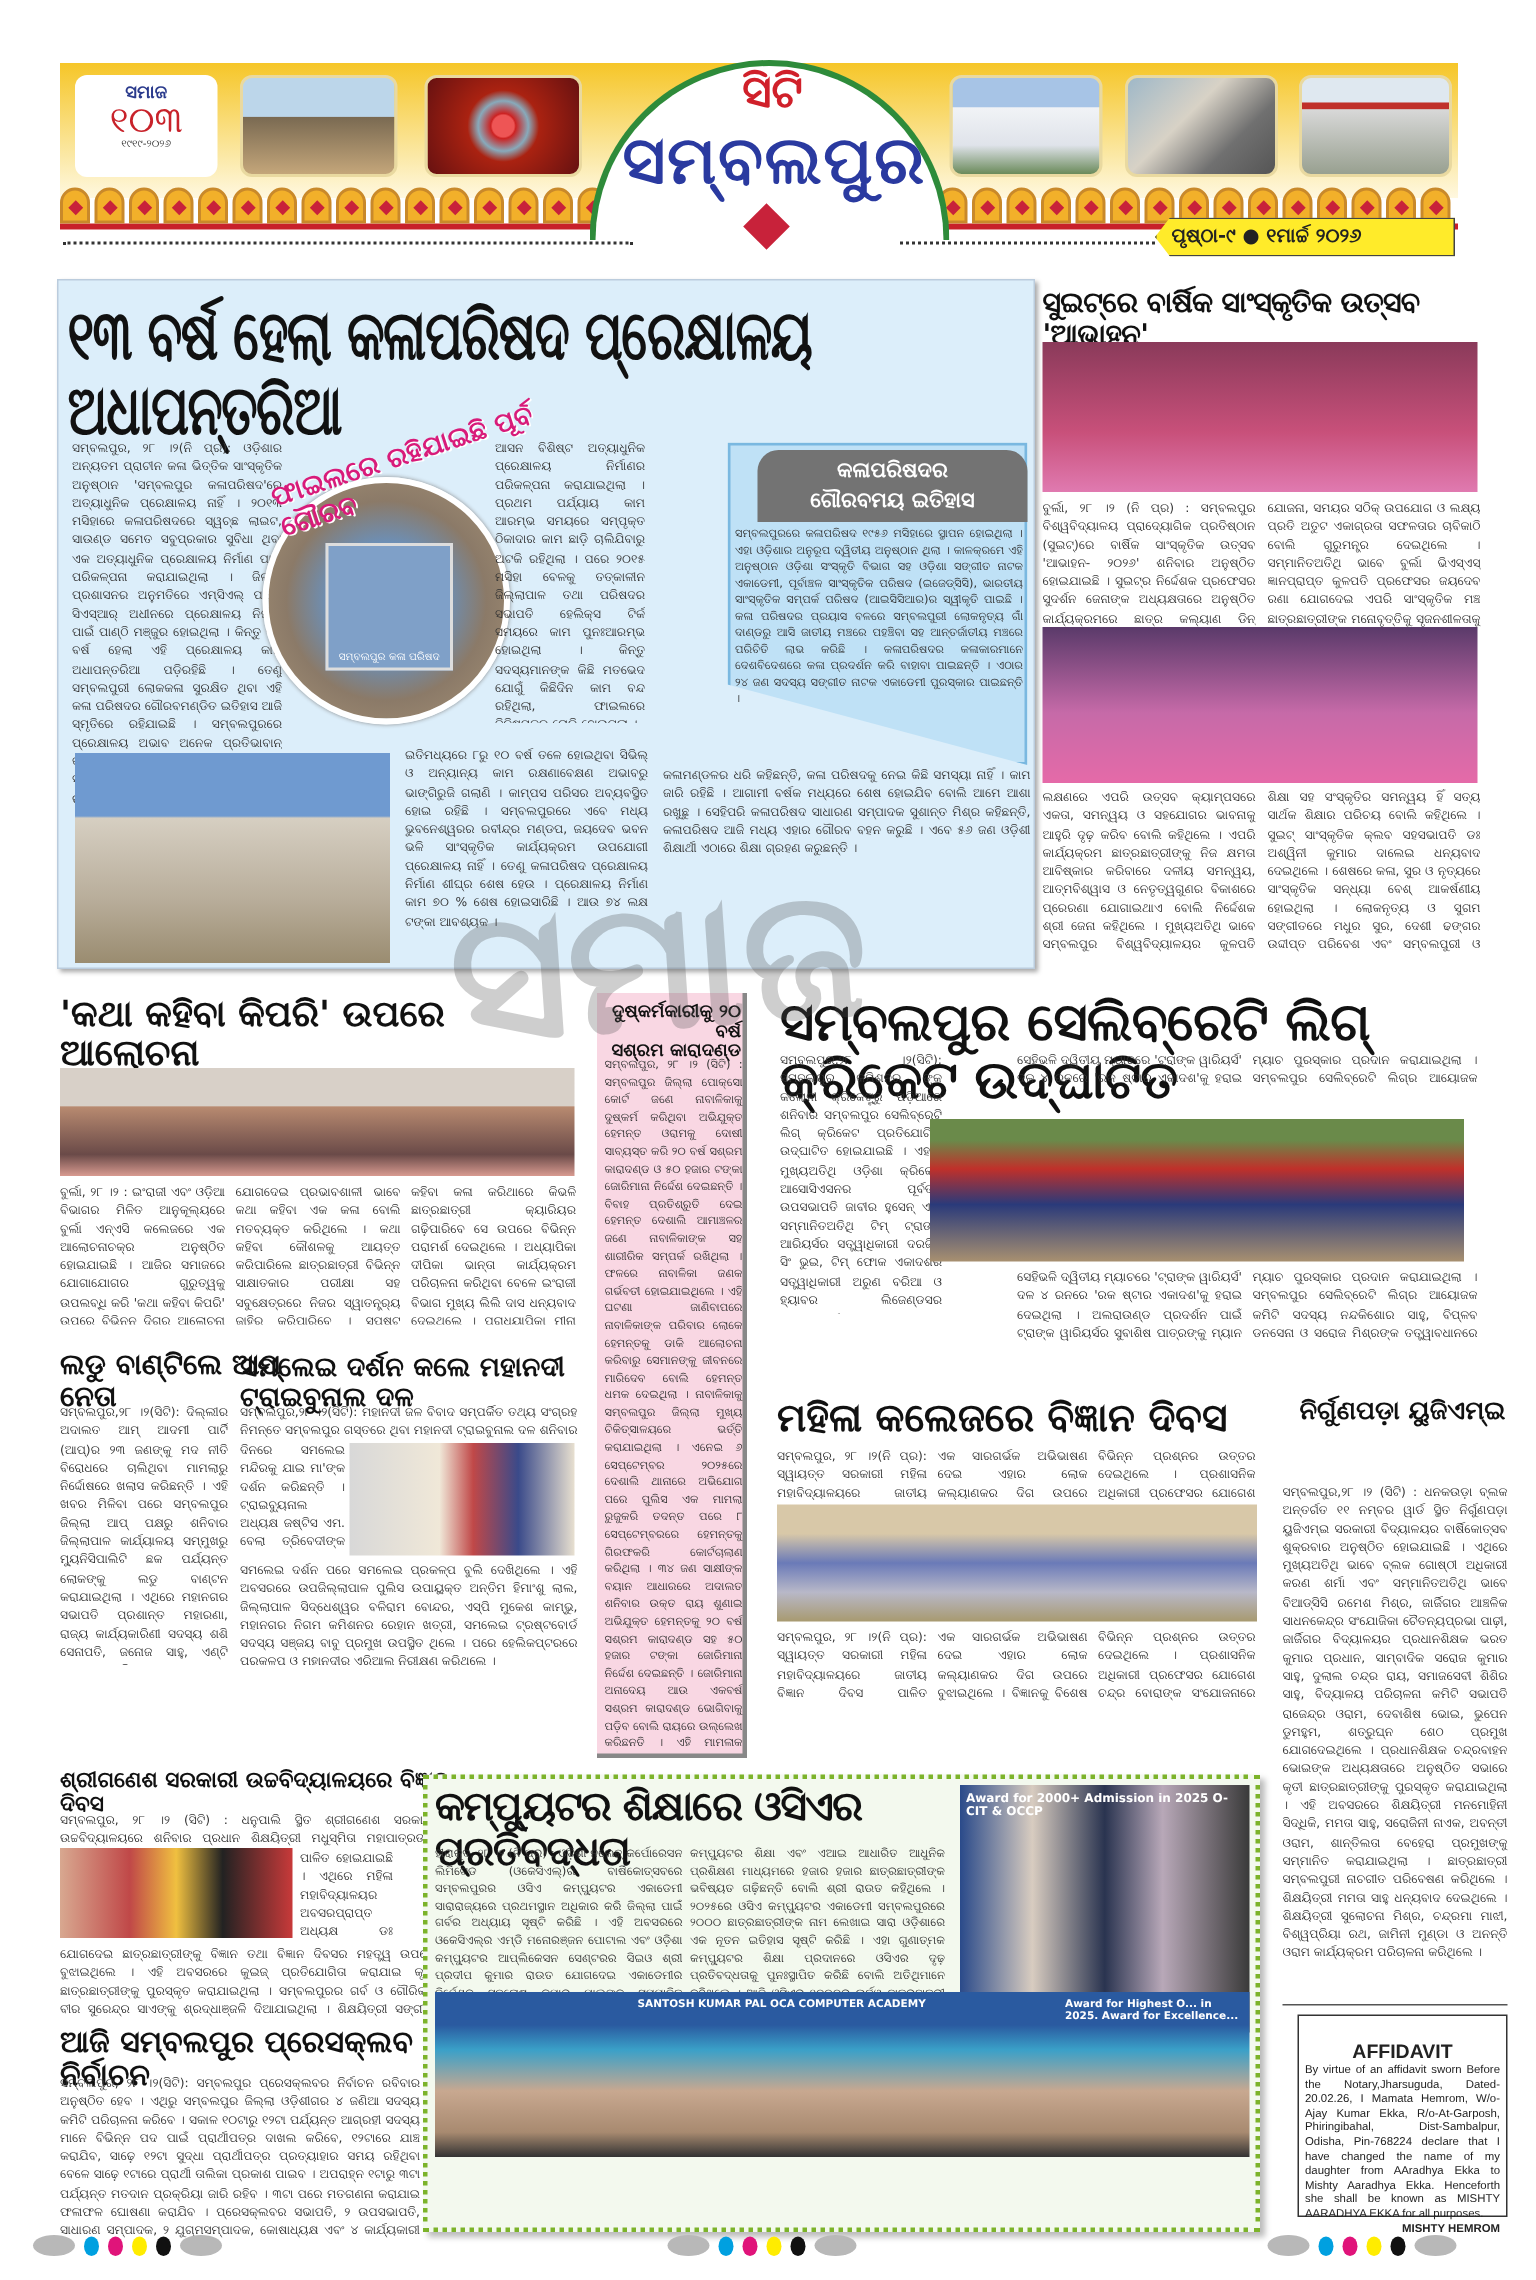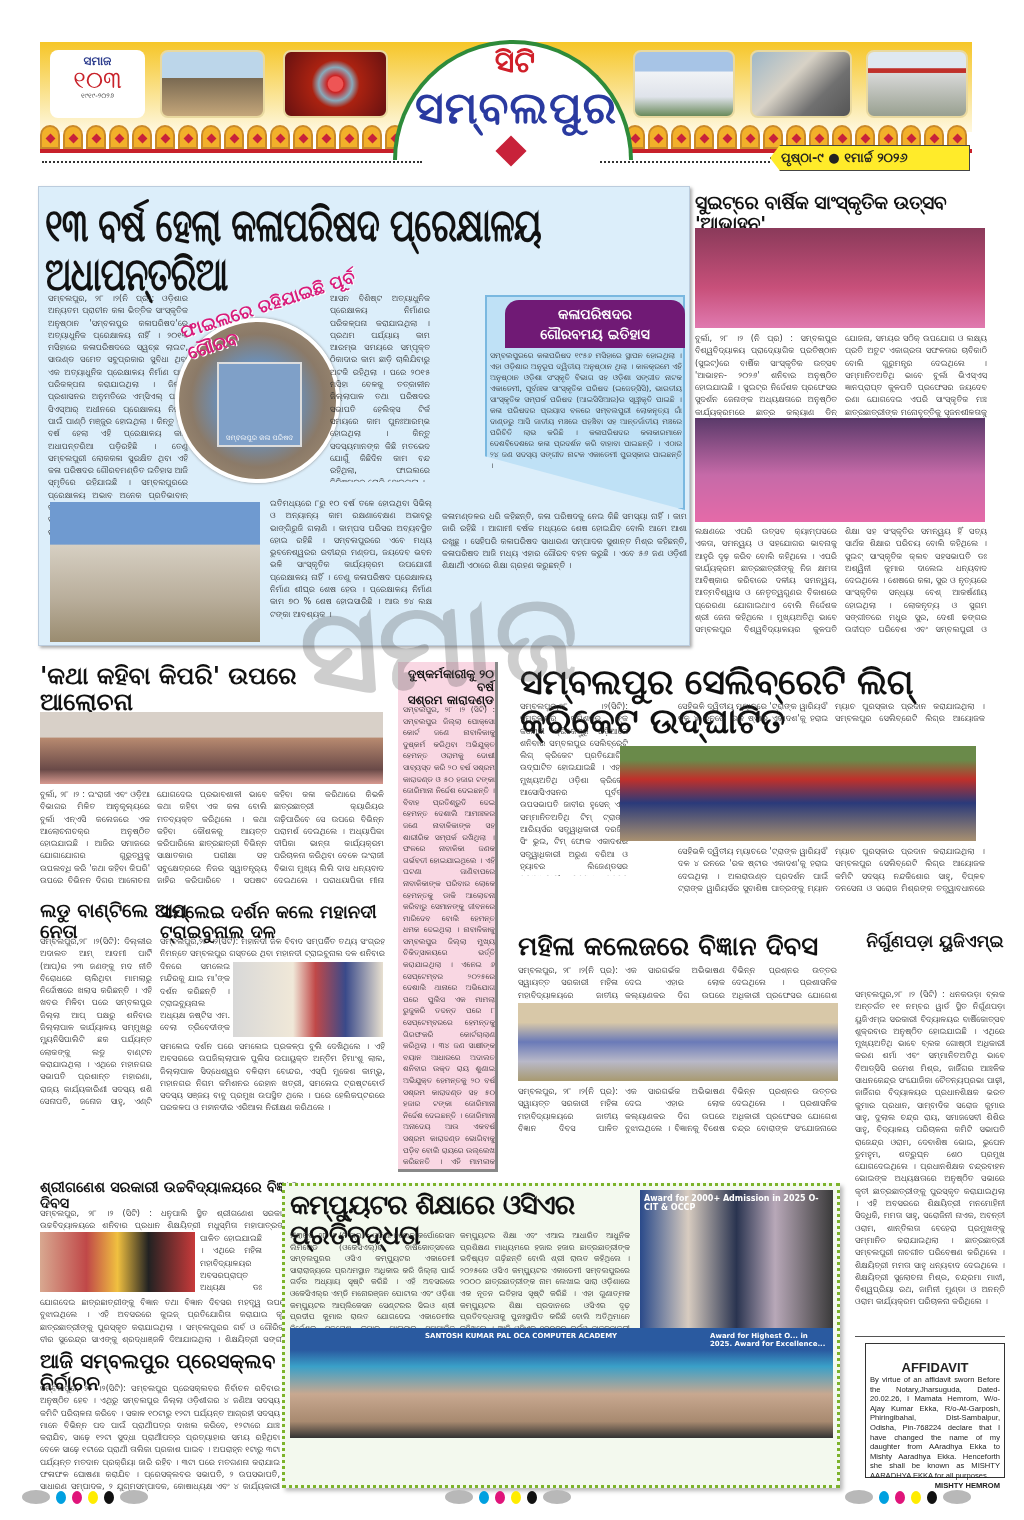--- a/index.html
+++ b/index.html
@@ -104,21 +104,21 @@
 <div class="abs" style="left:175px;top:318px;width:165px;height:165px;border-radius:50%;background:radial-gradient(circle,#6d8fb5 35%,#8b7a68 60%,#a89478);border:4px solid #fff;box-shadow:0 0 3px #888">
   <div style="position:absolute;left:38px;top:40px;width:85px;height:85px;background:#7fa0c8;border:2px solid #ddd;font-size:7px;color:#fff;text-align:center;padding-top:70px">ସମ୍ବଲପୁର କଳା ପରିଷଦ</div>
 </div>
 <div class="abs" style="left:180px;top:292px;width:190px;color:#d81b7a;font-size:18px;font-weight:bold;transform:rotate(-18deg);text-shadow:1px 1px 0 #fff">ଫାଇଲରେ ରହିଯାଇଛି ପୂର୍ବ ଗୌରବ</div>
 <div class="abs body" style="left:330px;top:292px;width:100px;height:190px;overflow:hidden">ଆସନ ବିଶିଷ୍ଟ ଅତ୍ୟାଧୁନିକ ପ୍ରେକ୍ଷାଳୟ ନିର୍ମାଣର ପରିକଳ୍ପନା କରାଯାଇଥିଲା । ପ୍ରଥମ ପର୍ଯ୍ୟାୟ କାମ ଆରମ୍ଭ ସମୟରେ ସମ୍ପୃକ୍ତ ଠିକାଦାର କାମ ଛାଡ଼ି ଚାଲିଯିବାରୁ ଅଟକି ରହିଥିଲା । ପରେ ୨୦୧୫ ମସିହା ବେଳକୁ ତତ୍କାଳୀନ ଜିଲ୍ଲାପାଳ ତଥା ପରିଷଦର ସଭାପତି ହେଲିକ୍ସ ଟିର୍କ ସମୟରେ କାମ ପୁନଃଆରମ୍ଭ ହୋଇଥିଲା । କିନ୍ତୁ ସଦସ୍ୟମାନଙ୍କ କିଛି ମତଭେଦ ଯୋଗୁଁ କିଛିଦିନ କାମ ବନ୍ଦ ରହିଥିଲା, ଫାଇଲରେ ଜିନିଷପତ୍ର ଚୋରି ହୋଇଗଲା ।</div>
 <div class="abs photo" style="left:50px;top:502px;width:210px;height:140px;background:linear-gradient(#6f9ad0 30%,#d6cfc2 31%,#b8ad9a 70%,#9a8c70)"></div>
 <div class="abs body" style="left:270px;top:497px;width:162px;height:145px;overflow:hidden">ଇତିମଧ୍ୟରେ ୮ରୁ ୧୦ ବର୍ଷ ତଳେ ହୋଇଥିବା ସିଭିଲ୍ ଓ ଅନ୍ୟାନ୍ୟ କାମ ରକ୍ଷଣାବେକ୍ଷଣ ଅଭାବରୁ ଭାଙ୍ଗିରୁଜି ଗଲାଣି । କାମ୍ପସ ପରିସର ଅବ୍ୟବସ୍ଥିତ ହୋଇ ରହିଛି । ସମ୍ବଲପୁରରେ ଏବେ ମଧ୍ୟ ଭୁବନେଶ୍ୱରର ରବୀନ୍ଦ୍ର ମଣ୍ଡପ, ଜୟଦେବ ଭବନ ଭଳି ସାଂସ୍କୃତିକ କାର୍ଯ୍ୟକ୍ରମ ଉପଯୋଗୀ ପ୍ରେକ୍ଷାଳୟ ନାହିଁ । ତେଣୁ କଳାପରିଷଦ ପ୍ରେକ୍ଷାଳୟ ନିର୍ମାଣ ଶୀଘ୍ର ଶେଷ ହେଉ । ପ୍ରେକ୍ଷାଳୟ ନିର୍ମାଣ କାମ ୭୦ % ଶେଷ ହୋଇସାରିଛି । ଆଉ ୭୪ ଲକ୍ଷ ଟଙ୍କା ଆବଶ୍ୟକ ।</div>
 <div class="abs body" style="left:442px;top:510px;width:245px;height:130px;overflow:hidden">କଳାମଣ୍ଡଳର ଧରି କହିଛନ୍ତି, କଳା ପରିଷଦକୁ ନେଇ କିଛି ସମସ୍ୟା ନାହିଁ । କାମ ଜାରି ରହିଛି । ଆଗାମୀ ବର୍ଷକ ମଧ୍ୟରେ ଶେଷ ହୋଇଯିବ ବୋଲି ଆମେ ଆଶା ରଖୁଛୁ । ସେହିପରି କଳାପରିଷଦ ସାଧାରଣ ସମ୍ପାଦକ ସୁଶାନ୍ତ ମିଶ୍ର କହିଛନ୍ତି, କଳାପରିଷଦ ଆଜି ମଧ୍ୟ ଏହାର ଗୌରବ ବହନ କରୁଛି । ଏବେ ୫୬ ଜଣ ଓଡ଼ିଶୀ ଶିକ୍ଷାର୍ଥୀ ଏଠାରେ ଶିକ୍ଷା ଗ୍ରହଣ କରୁଛନ୍ତି ।</div>
 
 <div class="abs" style="left:485px;top:295px;width:200px;height:215px;background:#bfe1f6;border:2px solid #7ab8e0;clip-path:polygon(0 0,100% 0,100% 100%,0 75%)"></div>
-<div class="abs" style="left:505px;top:300px;width:180px;height:48px;background:#701a75;border-radius:14px 14px 0 0;color:#fff;text-align:center;font-weight:bold;font-size:14px;line-height:20px;padding-top:4px">
+<div class="abs" style="left:505px;top:300px;width:180px;height:48px;background:#737373;border-radius:14px 14px 0 0;color:#fff;text-align:center;font-weight:bold;font-size:14px;line-height:20px;padding-top:4px">
   <div>କଳାପରିଷଦର</div>
   <div>ଗୌରବମୟ ଇତିହାସ</div>
 </div>
 <div class="abs body" style="left:490px;top:350px;width:192px;height:130px;overflow:hidden;font-size:7.6px;line-height:11px">ସମ୍ବଲପୁରରେ କଳାପରିଷଦ ୧୯୫୬ ମସିହାରେ ସ୍ଥାପନ ହୋଇଥିଲା । ଏହା ଓଡ଼ିଶାର ଅନୁରୂପ ଦ୍ୱିତୀୟ ଅନୁଷ୍ଠାନ ଥିଲା । କାଳକ୍ରମେ ଏହି ଅନୁଷ୍ଠାନ ଓଡ଼ିଶା ସଂସ୍କୃତି ବିଭାଗ ସହ ଓଡ଼ିଶା ସଙ୍ଗୀତ ନାଟକ ଏକାଡେମୀ, ପୂର୍ବାଞ୍ଚଳ ସାଂସ୍କୃତିକ ପରିଷଦ (ଇଜେଡ୍‌ସିସି), ଭାରତୀୟ ସାଂସ୍କୃତିକ ସମ୍ପର୍କ ପରିଷଦ (ଆଇସିସିଆର)ର ସ୍ୱୀକୃତି ପାଇଛି । କଳା ପରିଷଦର ପ୍ରୟାସ ବଳରେ ସମ୍ବଲପୁରୀ ଲୋକନୃତ୍ୟ ଗାଁ ଦାଣ୍ଡରୁ ଆସି ଜାତୀୟ ମଞ୍ଚରେ ପହଞ୍ଚିବା ସହ ଆନ୍ତର୍ଜାତୀୟ ମଞ୍ଚରେ ପରିଚିତି ଲାଭ କରିଛି । କଳାପରିଷଦର କଳାକାରମାନେ ଦେଶବିଦେଶରେ କଳା ପ୍ରଦର୍ଶନ କରି ବାହାବା ପାଇଛନ୍ତି । ଏଠାର ୨୪ ଜଣ ସଦସ୍ୟ ସଙ୍ଗୀତ ନାଟକ ଏକାଡେମୀ ପୁରସ୍କାର ପାଇଛନ୍ତି ।</div>
 
 <div class="abs hl" style="left:695px;top:192px;width:325px;font-size:19px;letter-spacing:-0.5px">ସୁଇଟ୍‌ରେ ବାର୍ଷିକ ସାଂସ୍କୃତିକ ଉତ୍ସବ 'ଆଭାହନ'</div>
 <div class="abs photo" style="left:695px;top:228px;width:290px;height:100px;background:linear-gradient(#8a3a5a,#c8507a 60%,#e07ab0)"></div>
 <div class="abs body" style="left:695px;top:332px;width:142px;height:86px;overflow:hidden">ବୁର୍ଲା, ୨୮ ।୨ (ନି ପ୍ର) : ସମ୍ବଲପୁର ବିଶ୍ୱବିଦ୍ୟାଳୟ ପ୍ରାଦ୍ୟୋଗିକ ପ୍ରତିଷ୍ଠାନ (ସୁଇଟ୍)ରେ ବାର୍ଷିକ ସାଂସ୍କୃତିକ ଉତ୍ସବ 'ଆଭାହନ- ୨୦୨୬' ଶନିବାର ଅନୁଷ୍ଠିତ ହୋଇଯାଇଛି । ସୁଇଟ୍‌ର ନିର୍ଦ୍ଦେଶକ ପ୍ରଫେସର ସୁଦର୍ଶନ ଜେନାଙ୍କ ଅଧ୍ୟକ୍ଷତାରେ ଅନୁଷ୍ଠିତ କାର୍ଯ୍ୟକ୍ରମରେ ଛାତ୍ର କଲ୍ୟାଣ ଡିନ୍ ପ୍ରଫେସର ନଳିନୀକାନ୍ତ ବରପଣ୍ଡା ସ୍ୱାଗତ</div>
 <div class="abs body" style="left:845px;top:332px;width:142px;height:86px;overflow:hidden">ଯୋଜନା, ସମୟର ସଠିକ୍ ଉପଯୋଗ ଓ ଲକ୍ଷ୍ୟ ପ୍ରତି ଅତୁଟ ଏକାଗ୍ରତା ସଫଳତାର ଚାବିକାଠି ବୋଲି ଗୁରୁମନ୍ତ୍ର ଦେଇଥିଲେ । ସମ୍ମାନିତଅତିଥି ଭାବେ ବୁର୍ଲା ଭିଏସ୍‌ଏସ୍ ଜ୍ଞାନପ୍ରାପ୍ତ କୁଳପତି ପ୍ରଫେସର ଜୟଦେବ ରଣା ଯୋଗଦେଇ ଏପରି ସାଂସ୍କୃତିକ ମଞ୍ଚ ଛାତ୍ରଛାତ୍ରୀଙ୍କ ମନୋବୃତ୍ତିକୁ ସୃଜନଶୀଳତାକୁ ଉତ୍ସାହିତ କରିଥାଏ ।</div>
 <div class="abs photo" style="left:695px;top:418px;width:290px;height:104px;background:linear-gradient(#5a3a6a,#c66aa8 55%,#e56aa8)"></div>

